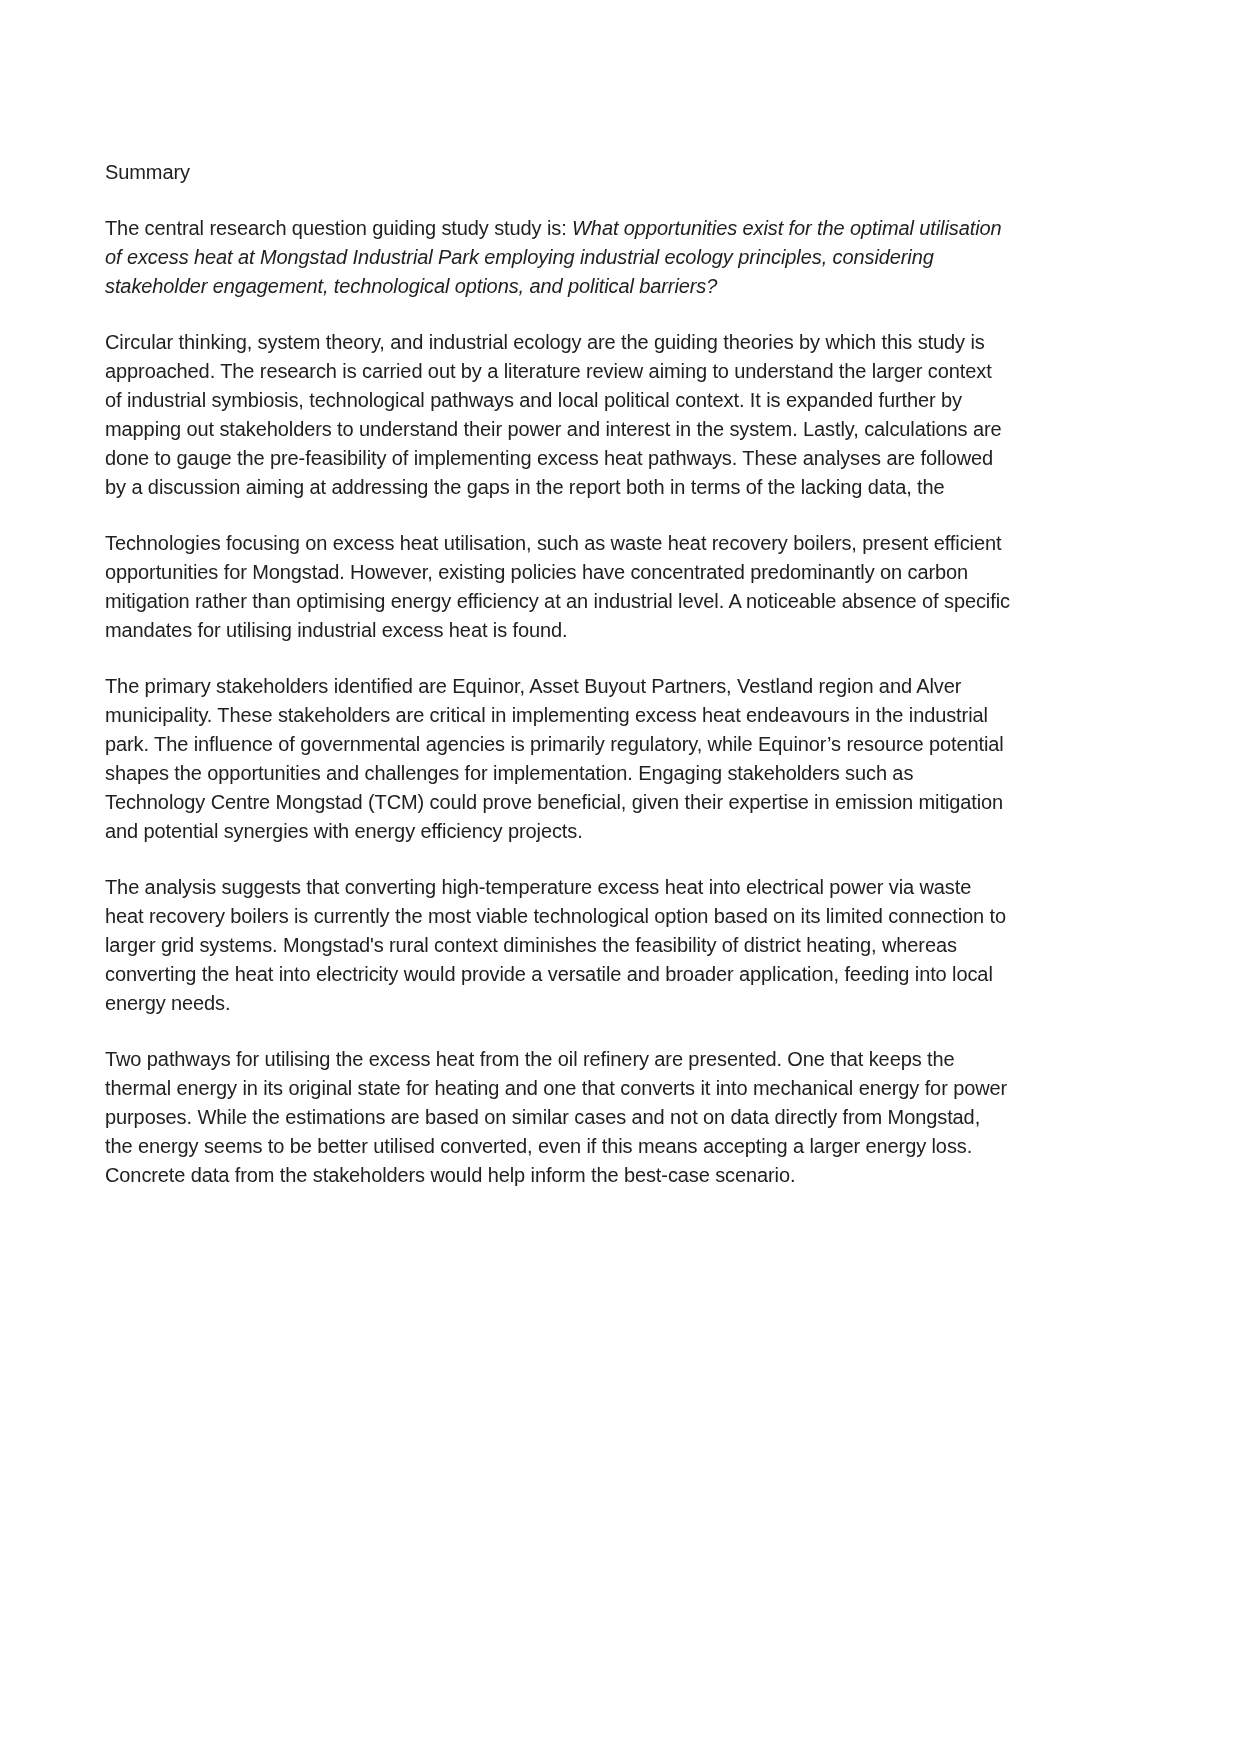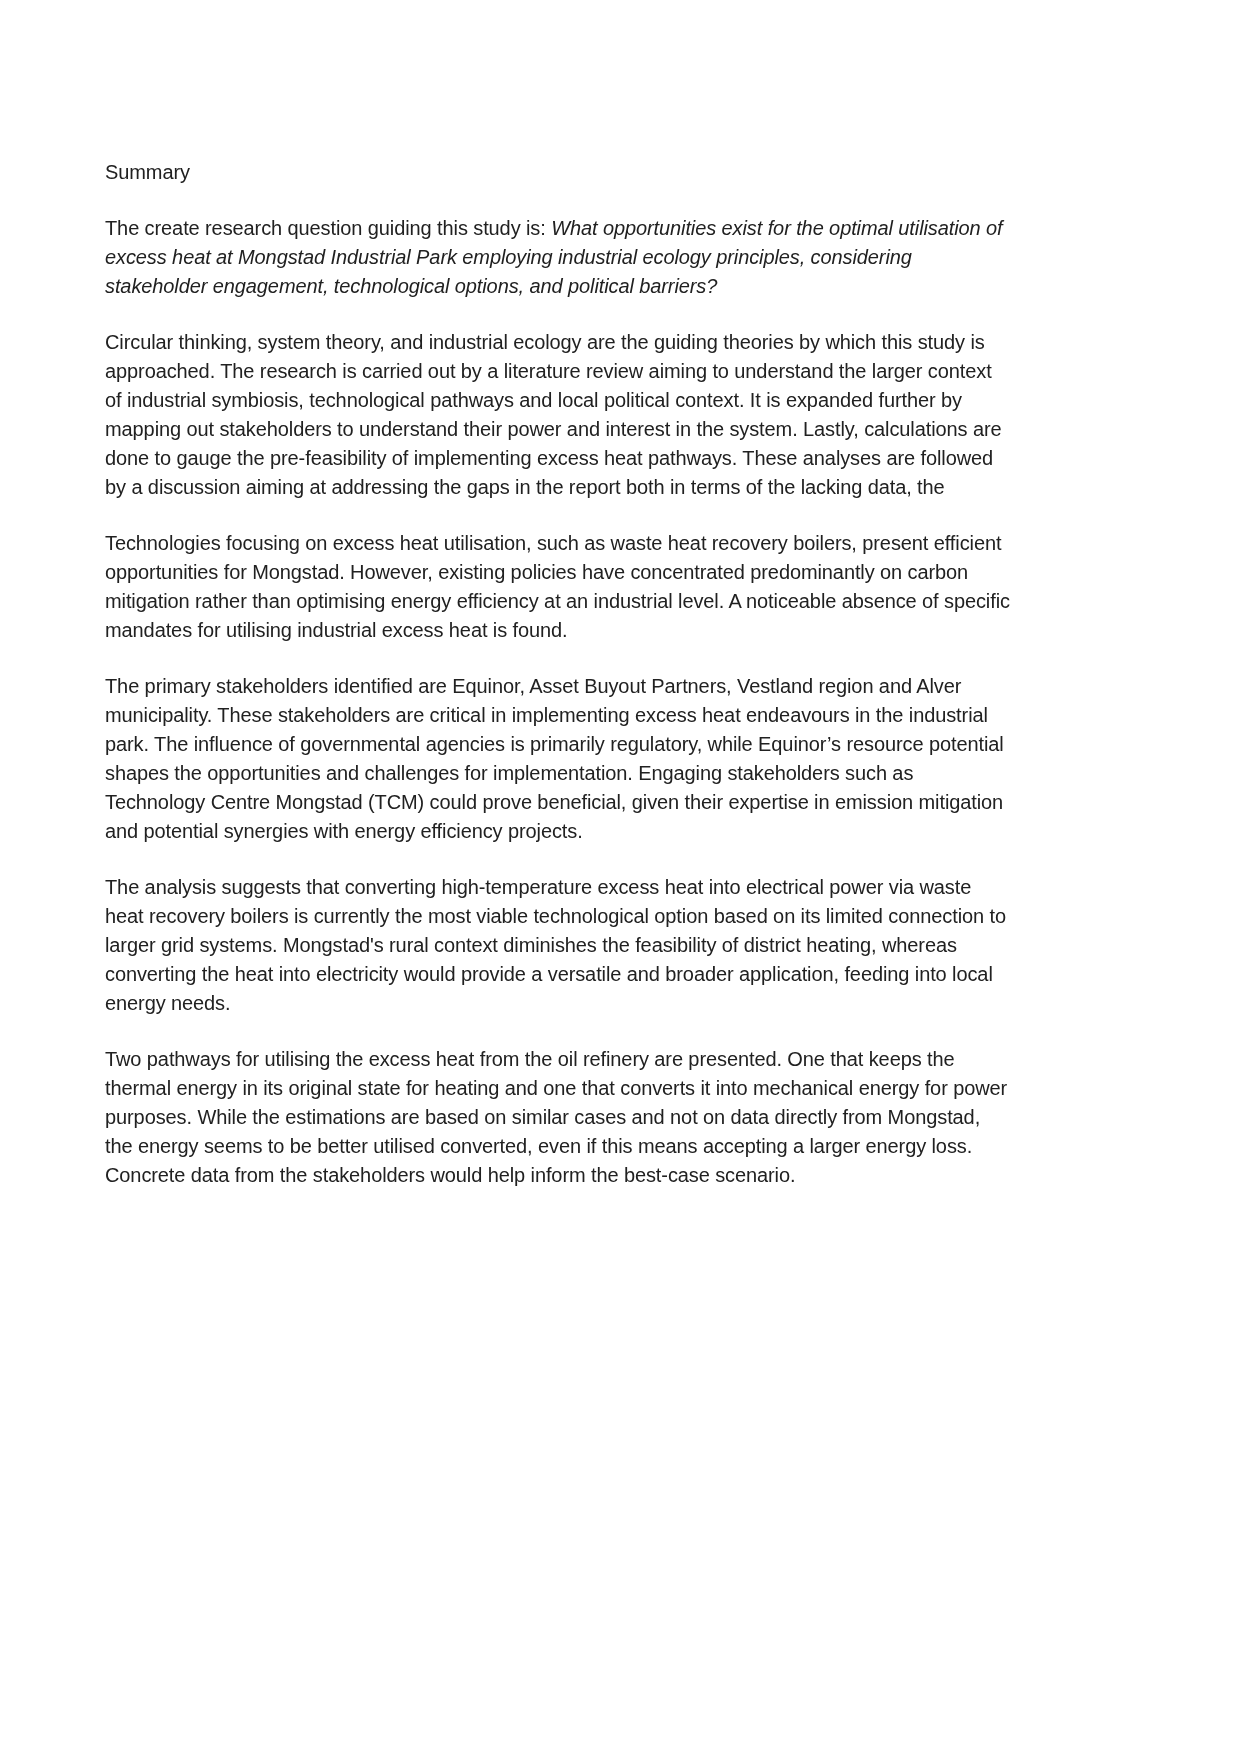--- a/index.html
+++ b/index.html
@@ -40,21 +40,21 @@
   }
 </style>
 </head>
 <body>
 
 <div class="page">
   <div class="text-column">
 
     <h1 class="heading">Summary</h1>
 
-    <p class="para"><span>The create research question guiding this study is: </span><em>What opportunities exist for the optimal utilisation of excess heat at Mongstad Industrial Park employing industrial ecology principles, considering stakeholder engagement, technological options, and political barriers?</em></p>
+    <p class="para"><span>The central research question guiding study study is: </span><em>What opportunities exist for the optimal utilisation of excess heat at Mongstad Industrial Park employing industrial ecology principles, considering stakeholder engagement, technological options, and political barriers?</em></p>
 
 
     <p class="para">Circular thinking, system theory, and industrial ecology are the guiding theories by which this study is approached. The research is carried out by a literature review aiming to understand the larger context of industrial symbiosis, technological pathways and local political context. It is expanded further by mapping out stakeholders to understand their power and interest in the system. Lastly, calculations are done to gauge the pre-feasibility of implementing excess heat pathways. These analyses are followed by a discussion aiming at addressing the gaps in the report both in terms of the lacking data, the</p>
 
     <p class="para">Technologies focusing on excess heat utilisation, such as waste heat recovery boilers, present efficient opportunities for Mongstad. However, existing policies have concentrated predominantly on carbon mitigation rather than optimising energy efficiency at an industrial level. A noticeable absence of specific mandates for utilising industrial excess heat is found.</p>
 
     <p class="para">The primary stakeholders identified are Equinor, Asset Buyout Partners, Vestland region and Alver municipality. These stakeholders are critical in implementing excess heat endeavours in the industrial park. The influence of governmental agencies is primarily regulatory, while Equinor’s resource potential shapes the opportunities and challenges for implementation. Engaging stakeholders such as Technology Centre Mongstad (TCM) could prove beneficial, given their expertise in emission mitigation and potential synergies with energy efficiency projects.</p>
 
     <p class="para">The analysis suggests that converting high-temperature excess heat into electrical power via waste heat recovery boilers is currently the most viable technological option based on its limited connection to larger grid systems. Mongstad's rural context diminishes the feasibility of district heating, whereas converting the heat into electricity would provide a versatile and broader application, feeding into local energy needs.</p>
 

